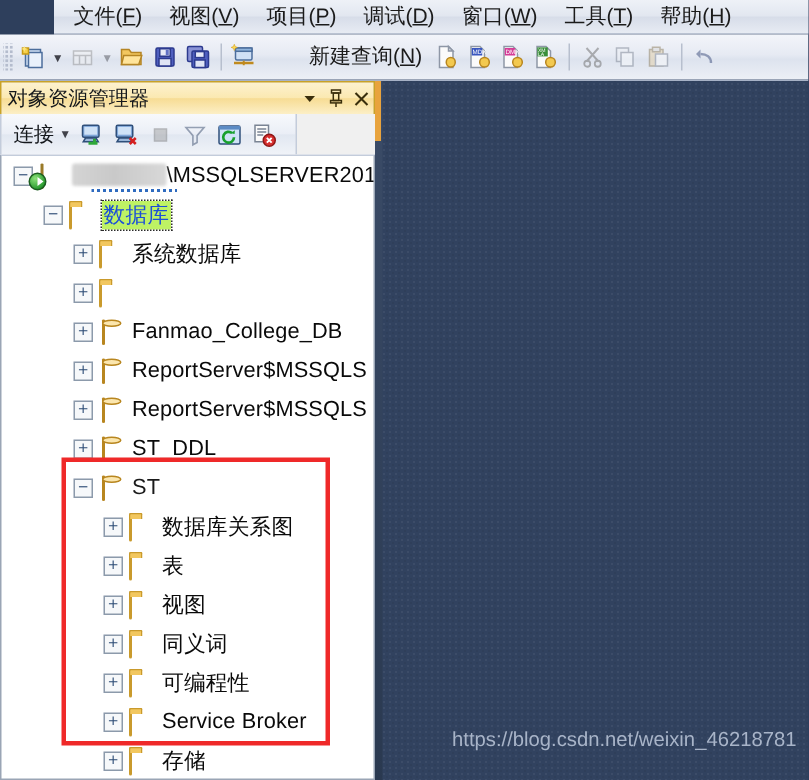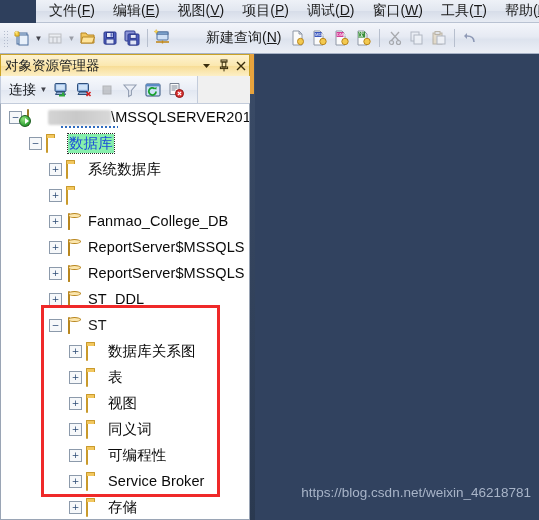--- a/index.html
+++ b/index.html
@@ -68,21 +68,21 @@
     background:#ffffff;border:1px solid #9aa5b5;border-top:1px solid #c3ccdb;
     box-sizing:border-box;overflow:hidden;
   }
   .node{position:relative;height:26px;display:flex;align-items:center;white-space:nowrap;}
   .exp{width:11px;height:11px;border:1px solid #8c9aab;background:#f6f8fa;
        display:inline-flex;align-items:center;justify-content:center;
        font-size:9px;line-height:9px;color:#2b4a74;flex:none;margin-right:4px;
        font-family:"DejaVu Sans",sans-serif;}
   .ico{width:17px;height:15px;flex:none;margin-right:5px;position:relative;}
   .lbl{font-size:14.5px;color:#0a0a0a;letter-spacing:.1px;}
-  .lbl.sel{background:#86efac;color:#1c4fd8;outline:1px dotted #2a2a2a;padding:0 1px;text-align:center;}
+  .lbl.sel{background:#bef264;color:#1c4fd8;outline:1px dotted #2a2a2a;padding:0 1px;text-align:center;}
   .lbl.red{color:#1a1a1a;}
 
   
   .folder{
     width:16px;height:13px;position:relative;top:1px;
     background:linear-gradient(to bottom,#ffe08a 0%,#f6c council 1%,#f2bf56 100%);
     background:linear-gradient(to bottom,#ffe293 0%,#f5c65e 55%,#edb843 100%);
     border:1px solid #c99a2c;border-radius:1px 2px 2px 2px;
   }
   .folder:before{
@@ -149,23 +149,20 @@
 </head>
 <body>
 
 <div id="app">
 
   <div class="menubar">
     <div class="menu-item">
       <span>文件</span>(<span class="mn">F</span>)
     </div>
     <div class="menu-item">
-      <span>编辑</span>(<span class="mn">E</span>)
-    </div>
-    <div class="menu-item">
       <span>视图</span>(<span class="mn">V</span>)
     </div>
     <div class="menu-item">
       <span>项目</span>(<span class="mn">P</span>)
     </div>
     <div class="menu-item">
       <span>调试</span>(<span class="mn">D</span>)
     </div>
     <div class="menu-item">
       <span>窗口</span>(<span class="mn">W</span>)

